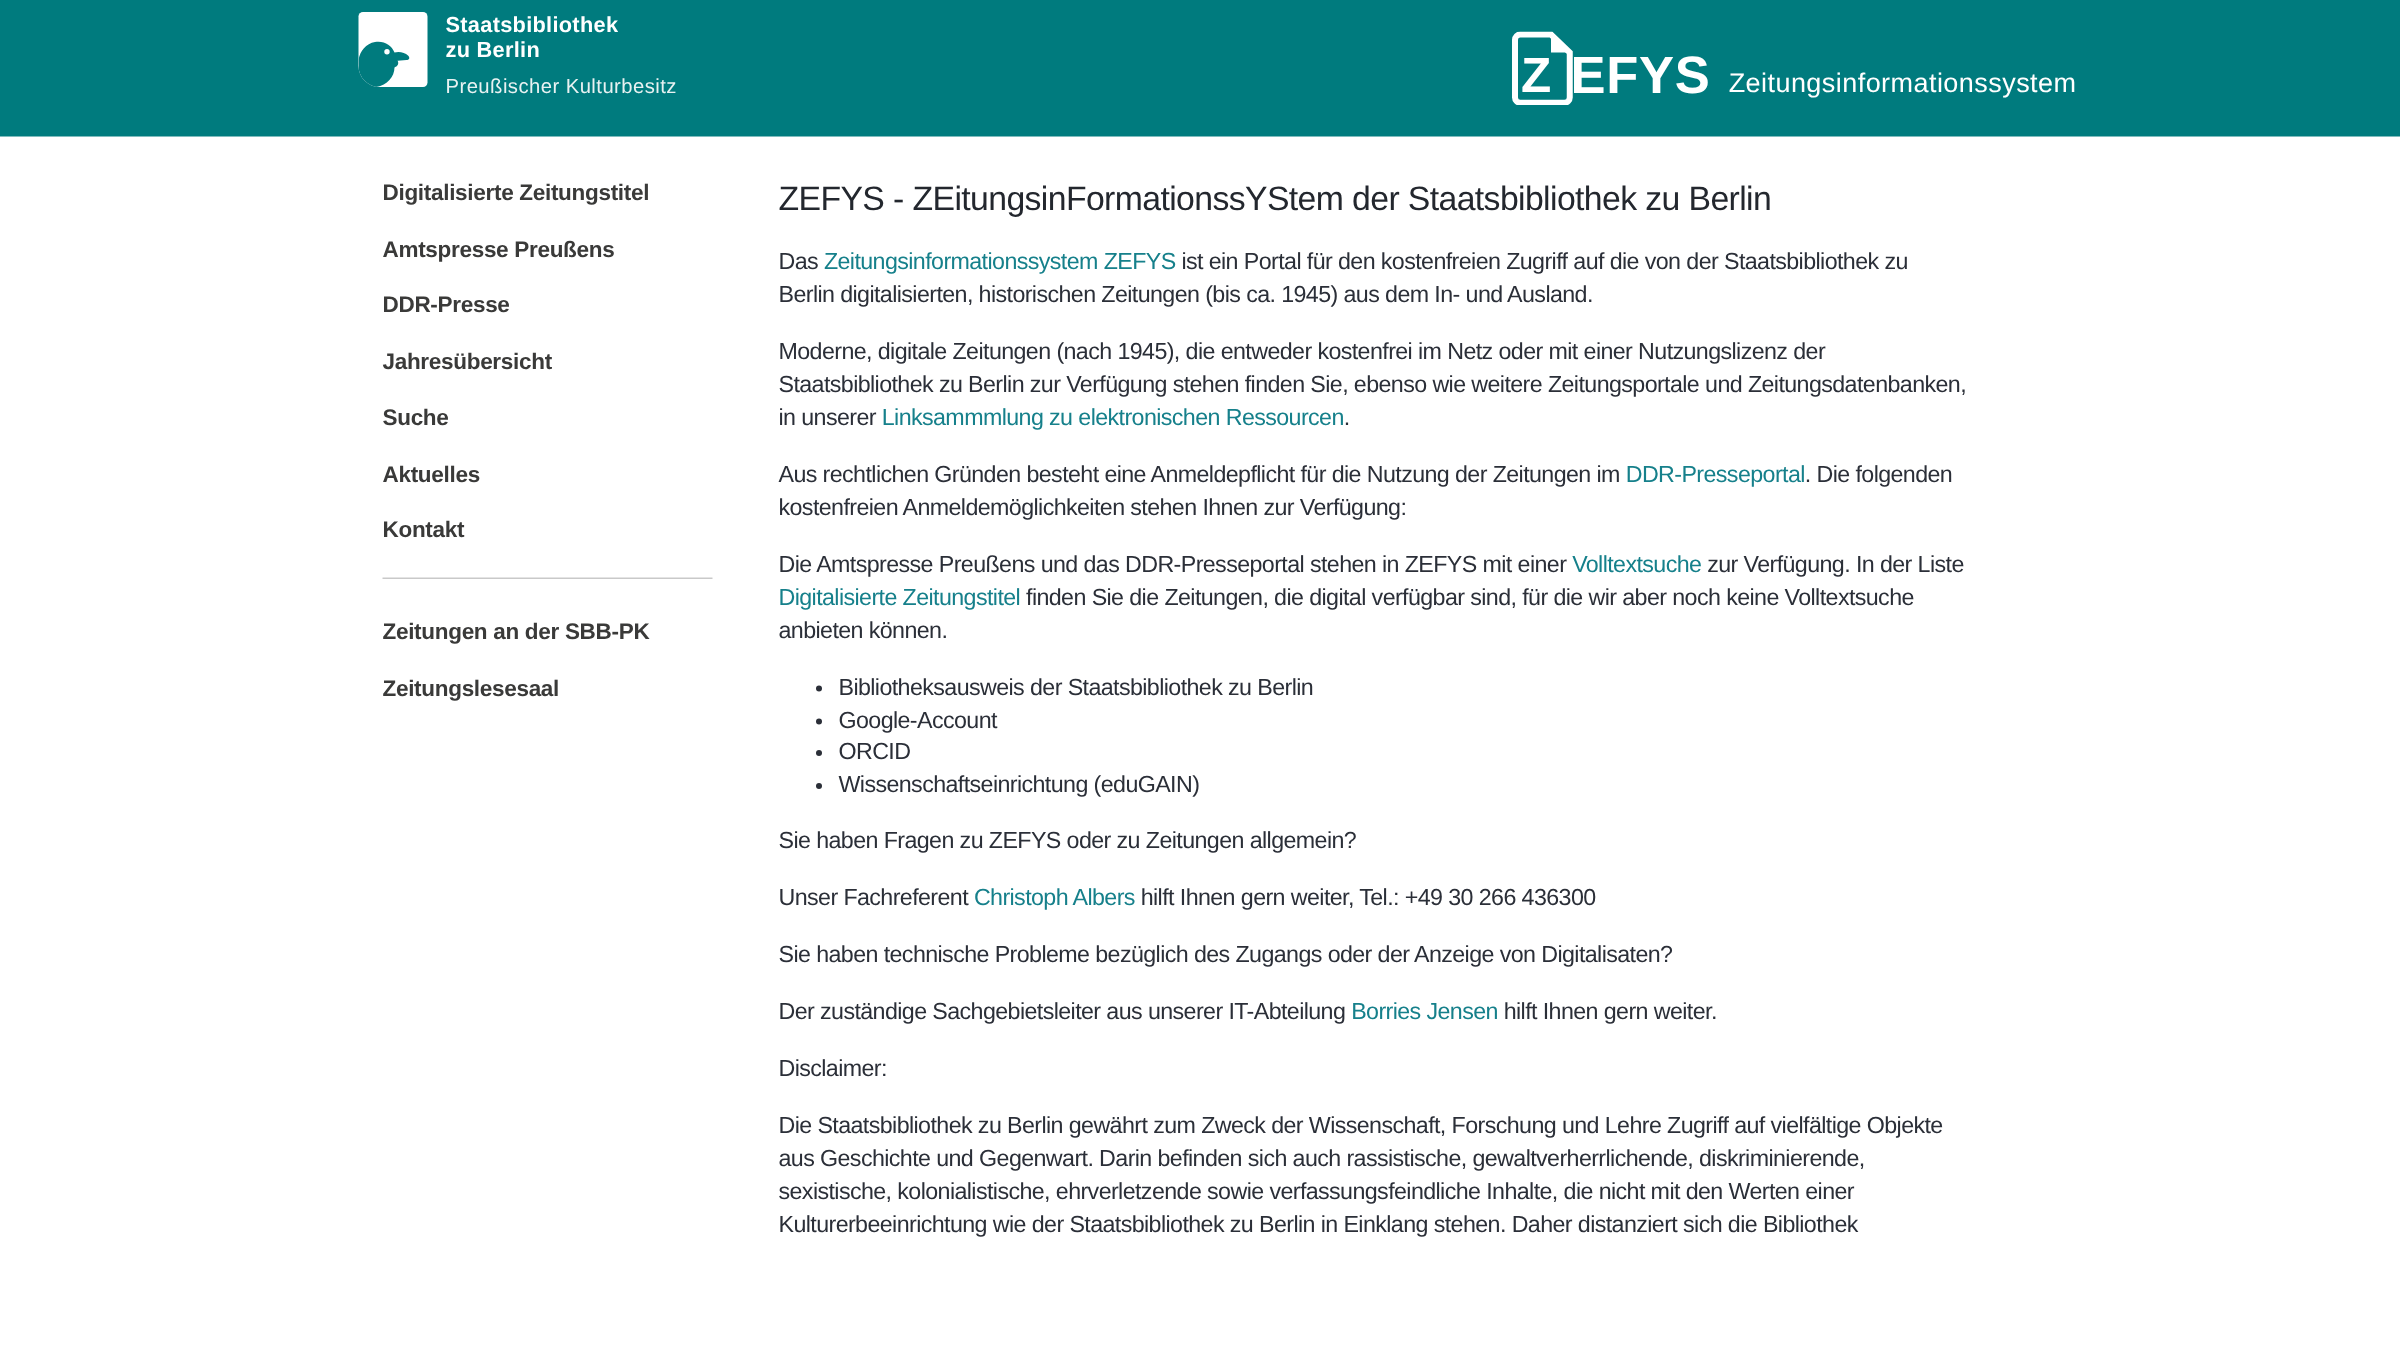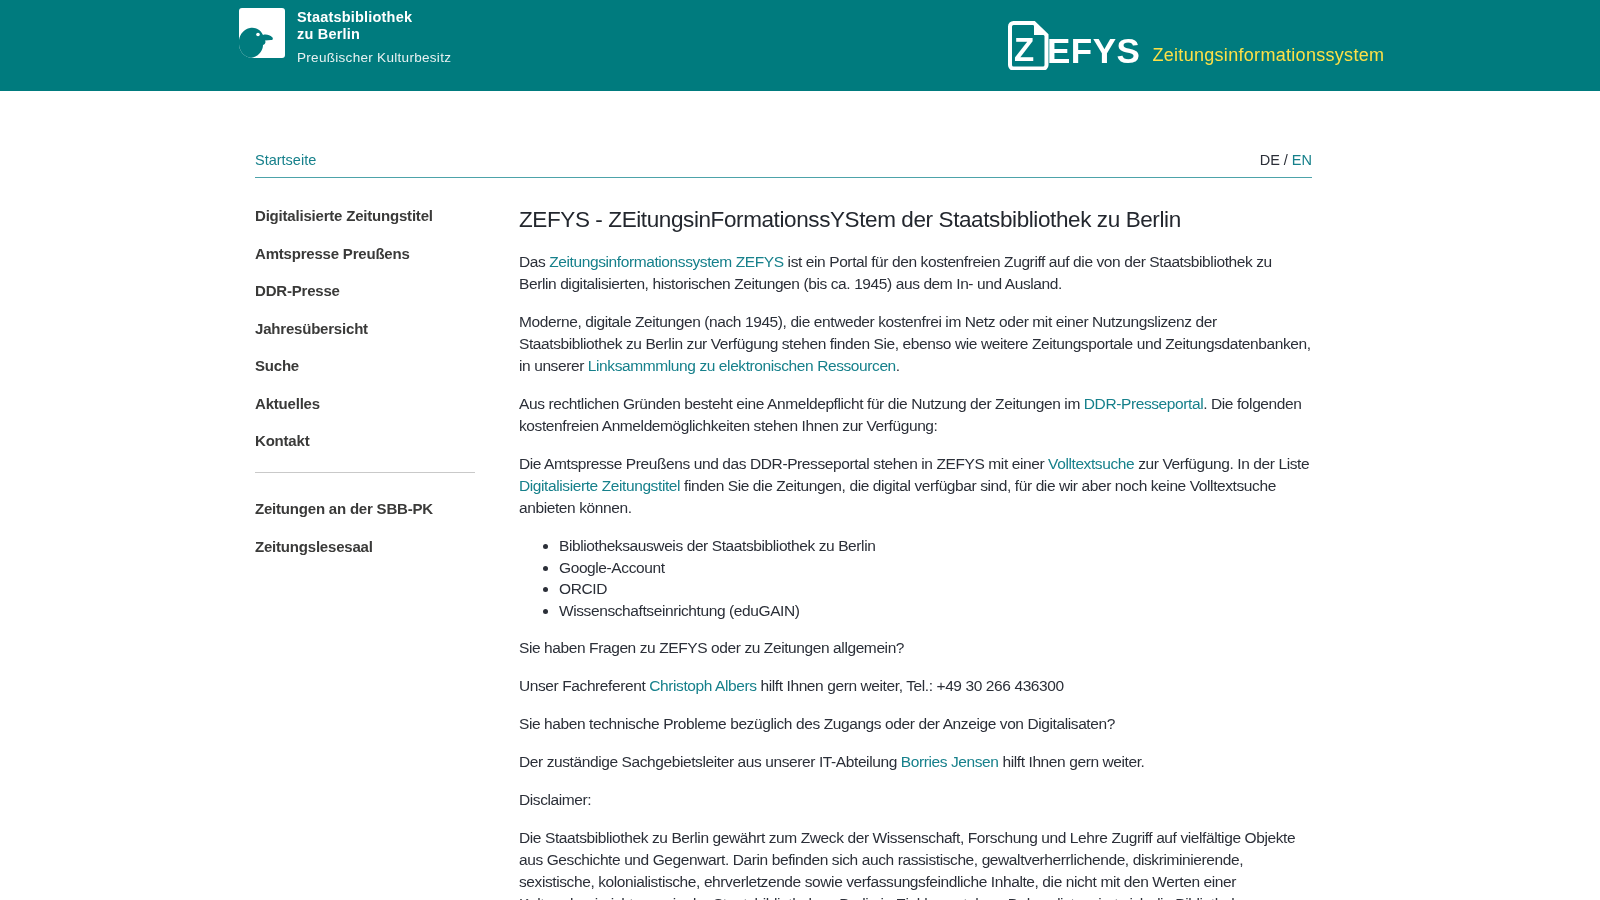--- a/index.html
+++ b/index.html
@@ -13,21 +13,21 @@
   .site-header { position:relative; height:91px; background:#007b7e; }
   .sbb-brand { position:absolute; left:239px; top:8px; display:flex; align-items:flex-start; }
   .sbb-mark { width:46px; height:50px; background:#ffffff; border-radius:3px 3px 3px 14px; position:relative; overflow:hidden; }
   .sbb-mark svg { position:absolute; left:0; bottom:0; }
   .sbb-text { margin-left:12px; padding-top:1px; }
   .sbb-line { color:#ffffff; font-weight:700; font-size:14.5px; line-height:17px; letter-spacing:0.2px; }
   .sbb-sub { color:#e8f2f2; font-weight:400; font-size:13.5px; line-height:17px; margin-top:6px; letter-spacing:0.3px; }
   .zefys-brand { position:absolute; left:1008px; top:21px; display:flex; align-items:flex-end; }
   .zefys-doc { width:41px; height:49px; position:relative; }
   .zefys-wordmark { color:#ffffff; font-weight:700; font-size:35px; line-height:35px; letter-spacing:0.5px; margin-left:-2px; margin-bottom:2px; }
-  .zefys-subtitle { color:#fde047; font-weight:400; font-size:18px; line-height:22px; margin-left:12px; margin-bottom:4px; letter-spacing:0.3px; }
+  .zefys-subtitle { color:#ffffff; font-weight:400; font-size:18px; line-height:22px; margin-left:12px; margin-bottom:4px; letter-spacing:0.3px; }
   
   .container { width:1057px; margin-left:255px; }
   .crumb-row { display:flex; justify-content:space-between; align-items:flex-end; padding-top:61px; padding-bottom:9px; border-bottom:1px solid #4da3aa; }
   .crumb-link { color:#16808b; font-size:14.5px; text-decoration:none; }
   .lang { font-size:14.5px; color:#2b2f38; }
   .lang a { text-decoration:none; }
   .lang .lang-de { color:#2b2f38; }
   .lang .lang-sep { color:#2b2f38; margin:0 4px; }
   .lang .lang-en { color:#16808b; }
   
@@ -67,26 +67,20 @@
         <text x="6" y="40" font-family="Liberation Sans, sans-serif" font-weight="bold" font-size="33" fill="#ffffff">Z</text>
       </svg>
     </div>
     <div class="zefys-wordmark">EFYS</div>
     <div class="zefys-subtitle">Zeitungsinformationssystem</div>
   </div>
 </header>
 
 <div class="container">
 
-  <div class="crumb-row">
-    <a href="#" class="crumb-link">Startseite</a>
-    <div class="lang">
-      <a href="#" class="lang-de">DE</a><span class="lang-sep">/</span><a href="#" class="lang-en">EN</a>
-    </div>
-  </div>
 
   <div class="columns">
     <nav class="sidebar">
       <div>
           <div class="side-item">Digitalisierte Zeitungstitel</div>
           <div class="side-item">Amtspresse Preußens</div>
           <div class="side-item">DDR-Presse</div>
           <div class="side-item">Jahresübersicht</div>
           <div class="side-item">Suche</div>
           <div class="side-item">Aktuelles</div>

